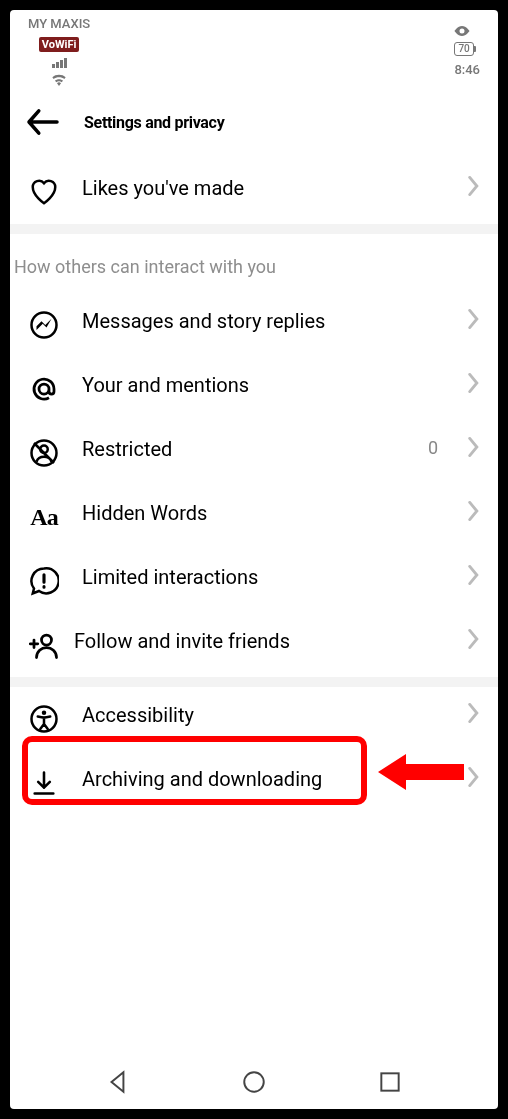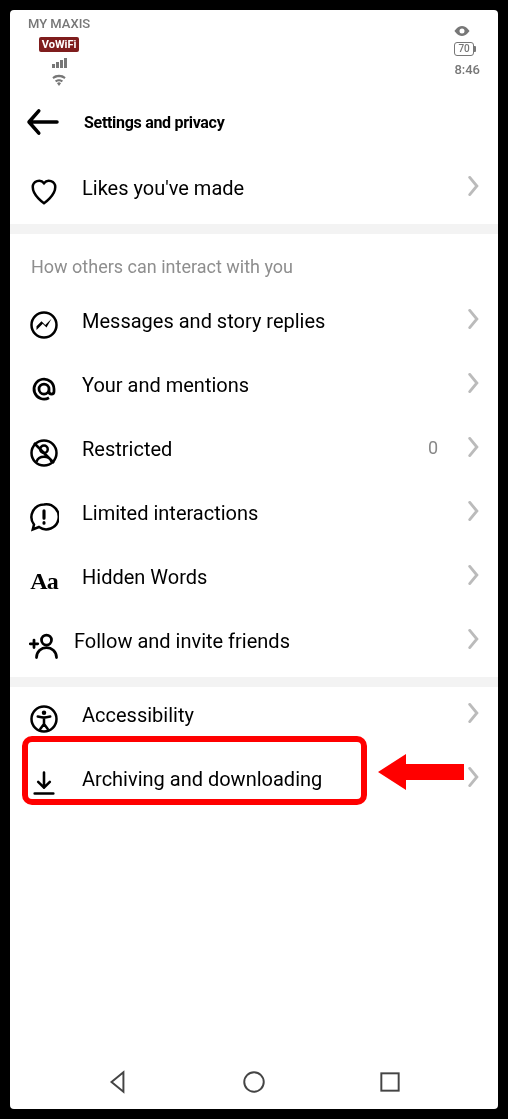--- a/index.html
+++ b/index.html
@@ -100,21 +100,21 @@
     .chevron {
       width: 12px;
       height: 20px;
       flex-shrink: 0;
     }
     .section-divider {
       height: 10px;
       background: #f3f3f3;
     }
     .section-header {
-      padding: 22px 18px 16px 21px;
+      padding: 22px 18px 16px 4px;
       font-size: 18px;
       color: #8e8e8e;
       font-weight: 400;
       background: #fff;
     }
     .highlight-box {
       position: absolute;
       border: 6px solid #ff0000;
       border-radius: 10px;
       pointer-events: none;
@@ -228,35 +228,35 @@
           </svg>
       </div>
       <div class="row-label">Restricted</div>
       <span class="row-badge">0</span>
       <svg class="chevron" viewBox="0 0 8 14">
           <path fill="none" stroke="#bbb" stroke-width="2" stroke-linecap="round" d="M1 1l5 6-5 6"></path>
         </svg>
     </div>
 
     <div class="row">
+      <div class="row-icon aa-icon">Aa</div>
+      <div class="row-label">Hidden Words</div>
+      <svg class="chevron" viewBox="0 0 8 14">
+          <path fill="none" stroke="#bbb" stroke-width="2" stroke-linecap="round" d="M1 1l5 6-5 6"></path>
+        </svg>
+    </div>
+
+    <div class="row">
       <div class="row-icon">
         <svg width="30" height="30" viewBox="0 0 24 24">
             <path fill="none" stroke="#000" stroke-width="2" d="M12 2a10 10 0 00-8 16l-1 4 5-2a10 10 0 104-18z"></path>
             <path stroke="#000" stroke-width="2.5" stroke-linecap="round" d="M12 7v6M12 16.5v.5"></path>
           </svg>
       </div>
       <div class="row-label">Limited interactions</div>
-      <svg class="chevron" viewBox="0 0 8 14">
-          <path fill="none" stroke="#bbb" stroke-width="2" stroke-linecap="round" d="M1 1l5 6-5 6"></path>
-        </svg>
-    </div>
-
-    <div class="row">
-      <div class="row-icon aa-icon">Aa</div>
-      <div class="row-label">Hidden Words</div>
       <svg class="chevron" viewBox="0 0 8 14">
           <path fill="none" stroke="#bbb" stroke-width="2" stroke-linecap="round" d="M1 1l5 6-5 6"></path>
         </svg>
     </div>
 
     <div class="row" style="position:relative;gap:14px;">
       <div class="row-icon">
         <svg width="30" height="30" viewBox="0 0 24 24">
             <circle cx="14" cy="8" r="4" fill="none" stroke="#000" stroke-width="2.2"></circle>
             <path fill="none" stroke="#000" stroke-width="2.2" stroke-linecap="round" d="M6 22c0-5 4-8 8-8s8 3 8 8M4 8v6M1 11h6"></path>

